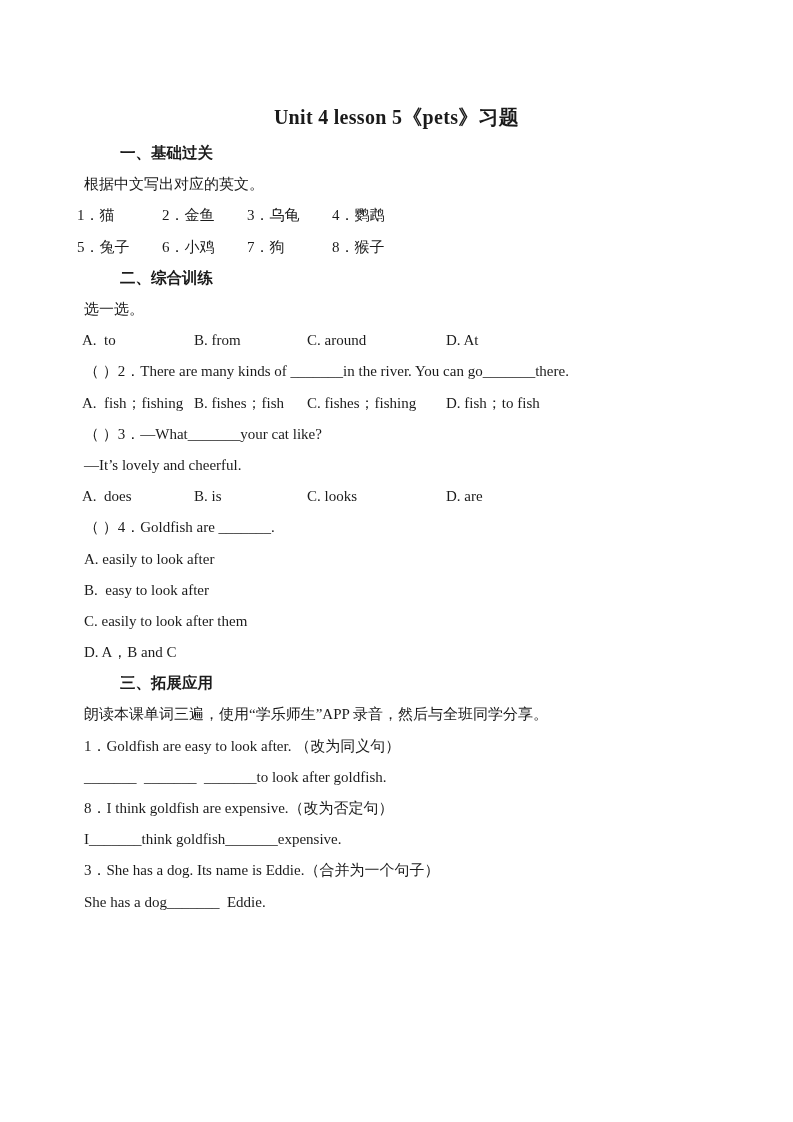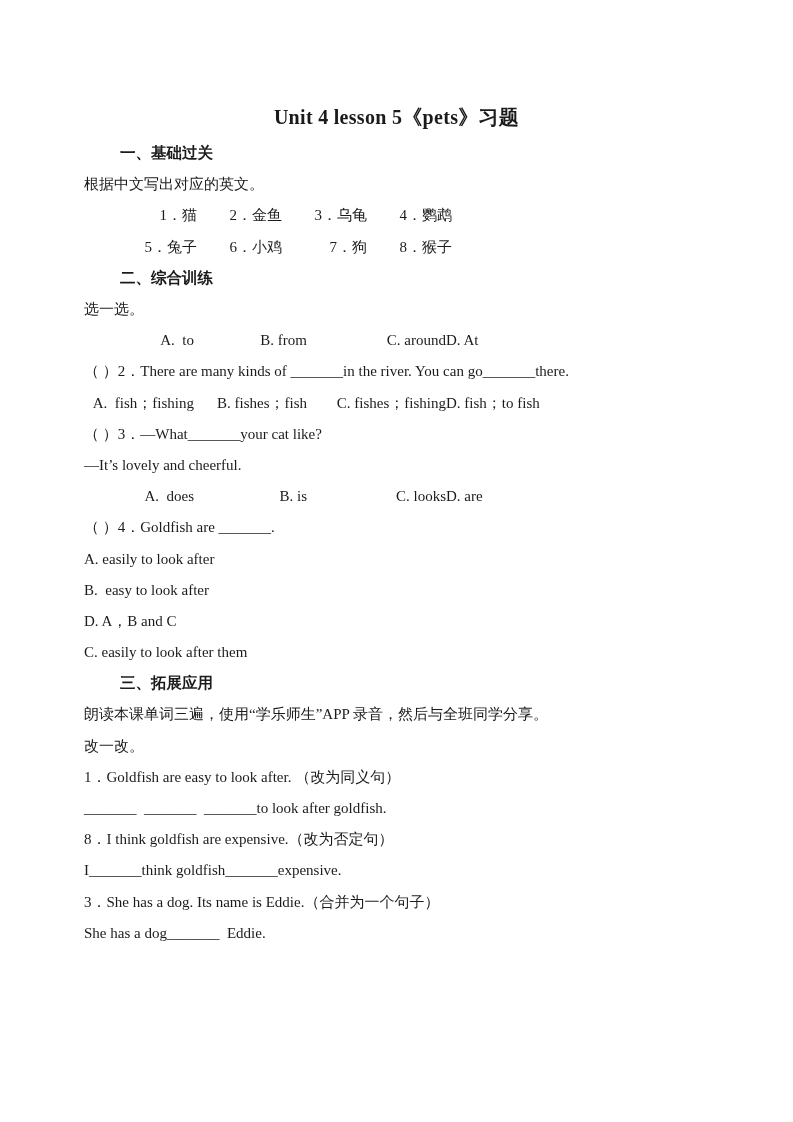--- a/index.html
+++ b/index.html
@@ -28,39 +28,38 @@
     letter-spacing: 0.3px;
   }
   .content {
     padding-top: 6px;
   }
   .line {
     height: 31.2px;
     display: flex;
     align-items: center;
     white-space: pre;
-    text-align: right;
   }
   .heading {
     padding-left: 120px;
     font-weight: bold;
     font-size: 15.5px;
   }
   .body {
     padding-left: 84px;
   }
   .opts {
     padding-left: 82px;
   }
   .opts .c1 { display: inline-block; width: 112px; }
   .opts .c2 { display: inline-block; width: 113px; }
   .opts .c3 { display: inline-block; width: 139px; }
   .opts .c4 { display: inline-block; }
   .words {
-    padding-left: 112px;
+    padding-left: 77px;
   }
   .words .wcol { display: inline-block; width: 85px; }
 </style>
 </head>
 <body>
 
 <div class="page">
   <h1 class="title">Unit 4 lesson 5《pets》习题</h1>
 
   <div class="content">
@@ -103,26 +102,25 @@
     <div class="line opts">
       <span class="c1">A.  does</span>
       <span class="c2">B. is</span>
       <span class="c3">C. looks</span>
       <span class="c4">D. are</span>
     </div>
 
     <div class="line body">（ ）4．Goldfish are _______.</div>
     <div class="line body">A. easily to look after</div>
     <div class="line body">B.  easy to look after</div>
+    <div class="line body">C. easily to look after them</div>
     <div class="line body">D. A，B and C</div>
-    <div class="line body">C. easily to look after them</div>
 
     <div class="line heading">三、拓展应用</div>
     <div class="line body">朗读本课单词三遍，使用“学乐师生”APP 录音，然后与全班同学分享。</div>
-    <div class="line body">改一改。</div>
 
     <div class="line body">1．Goldfish are easy to look after. （改为同义句）</div>
     <div class="line body">_______  _______  _______to look after goldfish.</div>
     <div class="line body">8．I think goldfish are expensive.（改为否定句）</div>
     <div class="line body">I_______think goldfish_______expensive.</div>
     <div class="line body">3．She has a dog. Its name is Eddie.（合并为一个句子）</div>
     <div class="line body">She has a dog_______  Eddie.</div>
 
   </div>
 </div>

